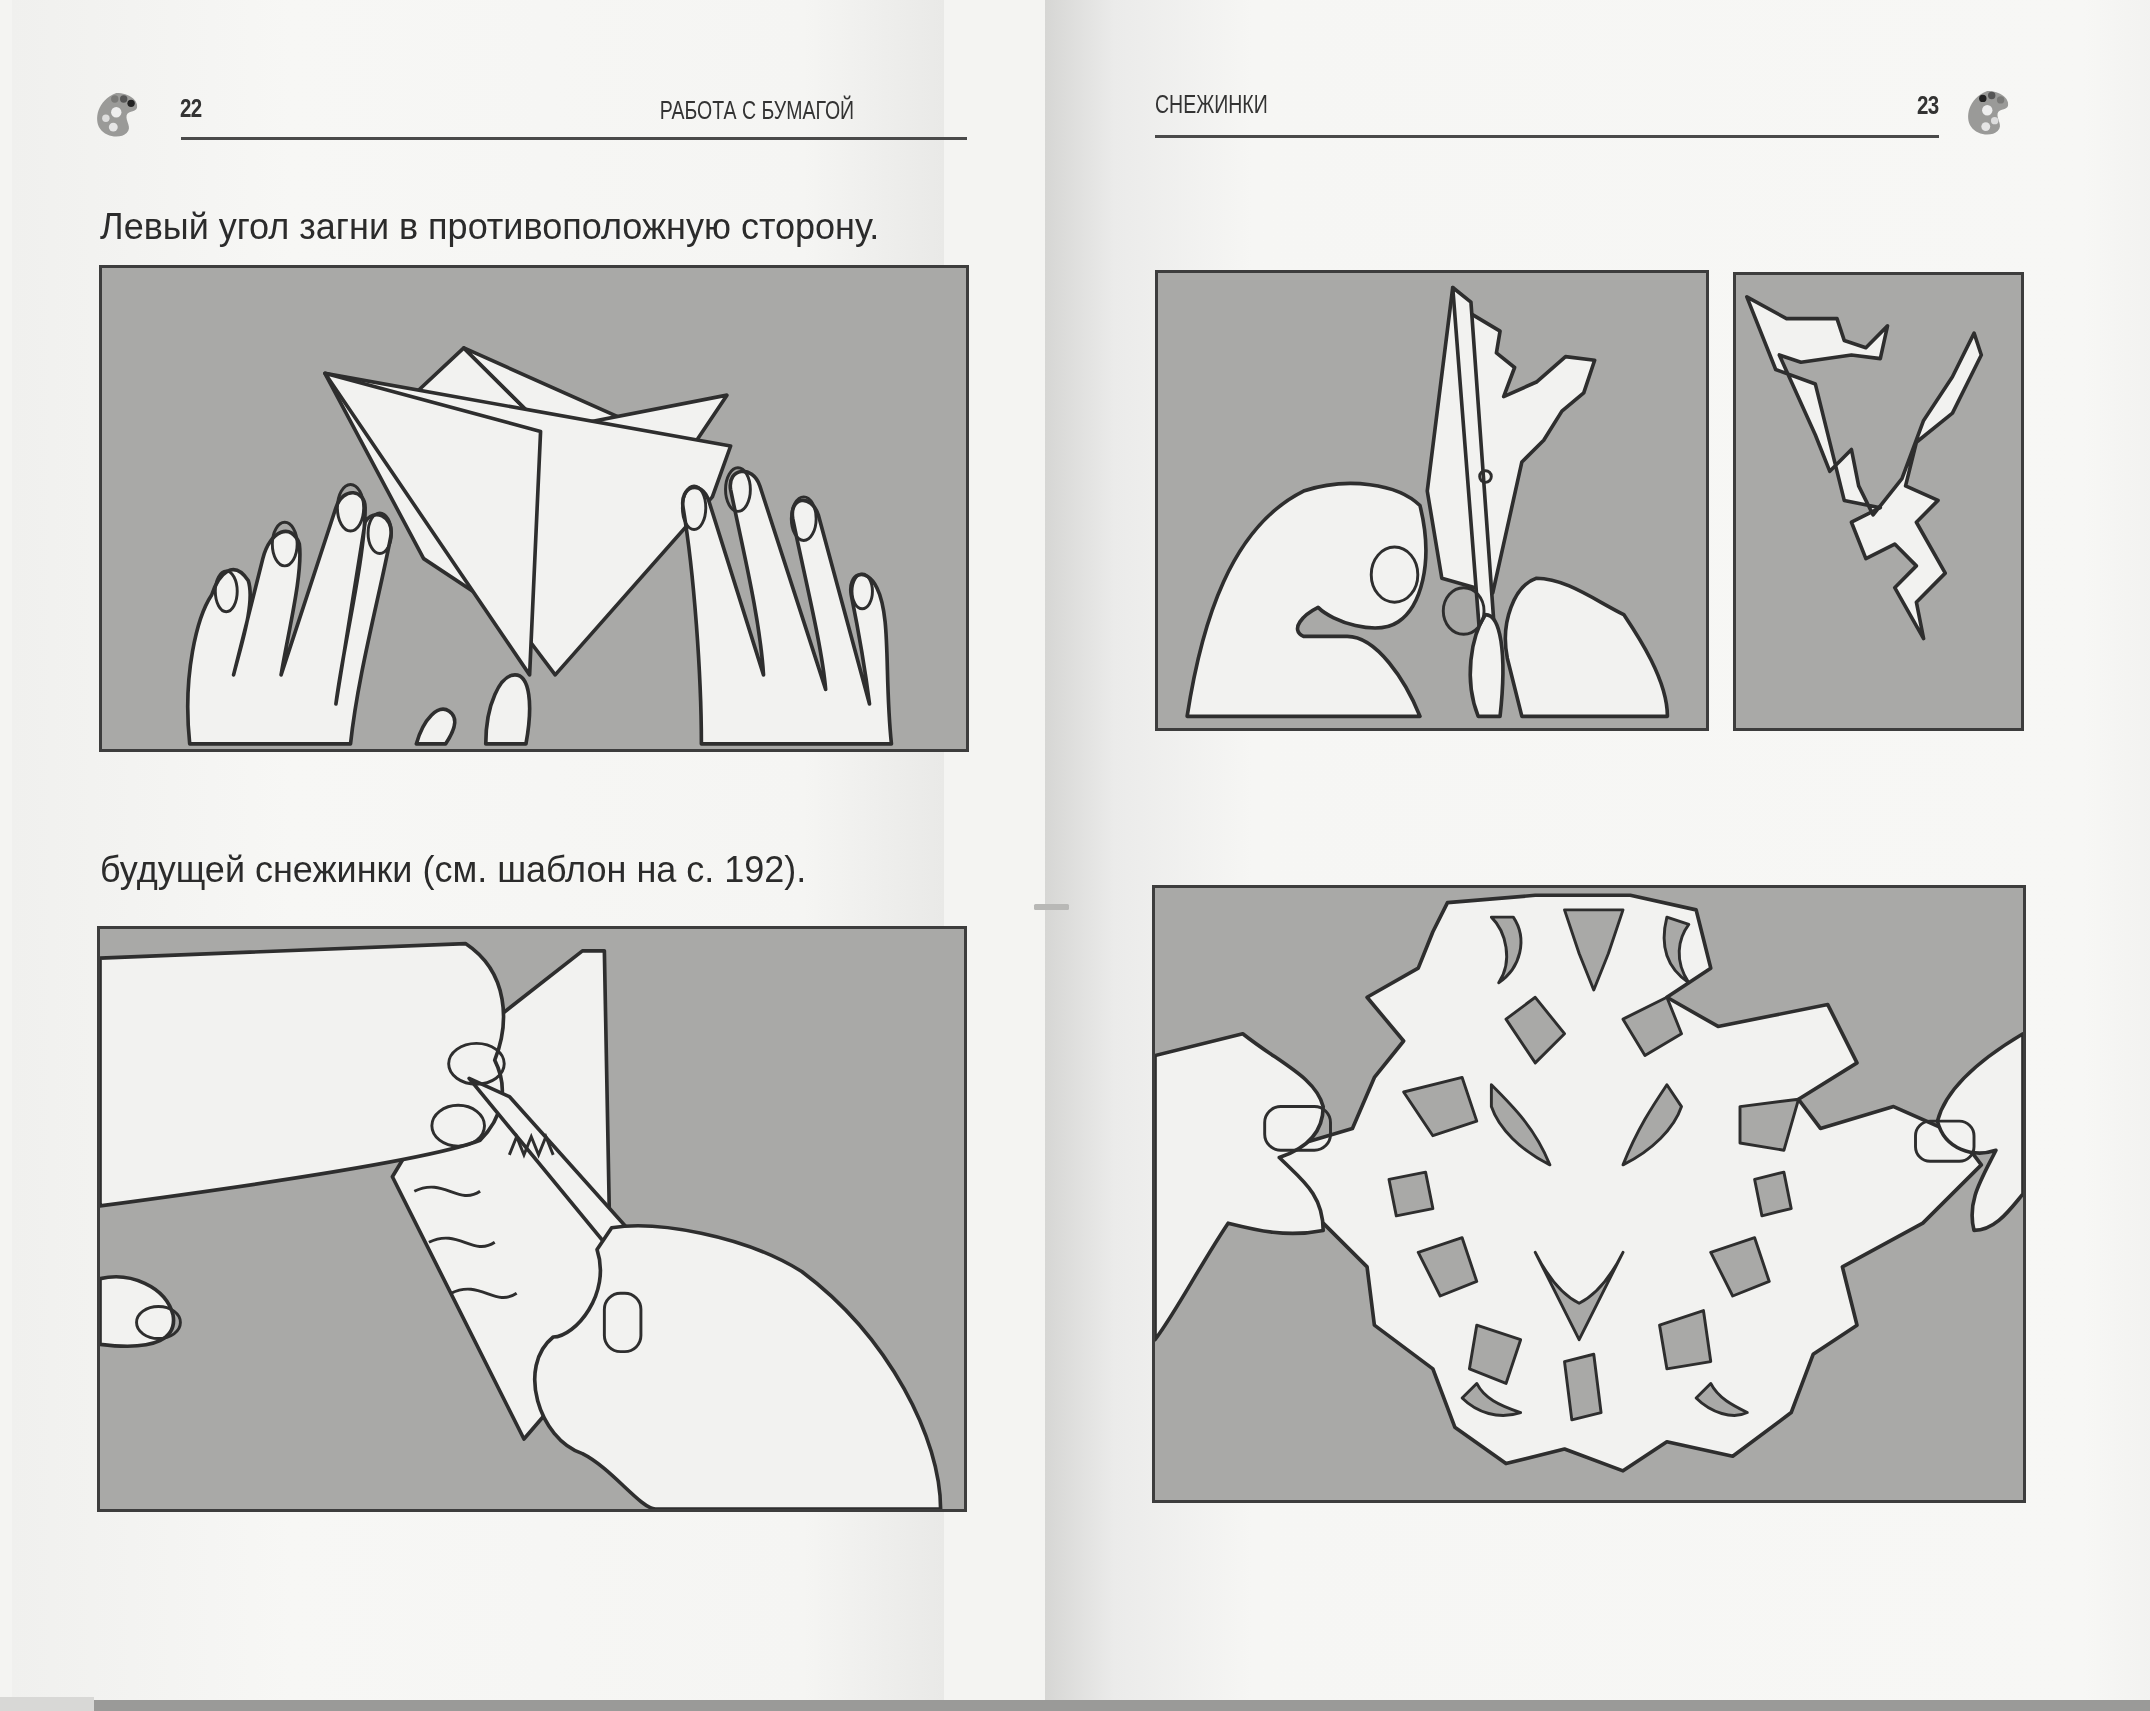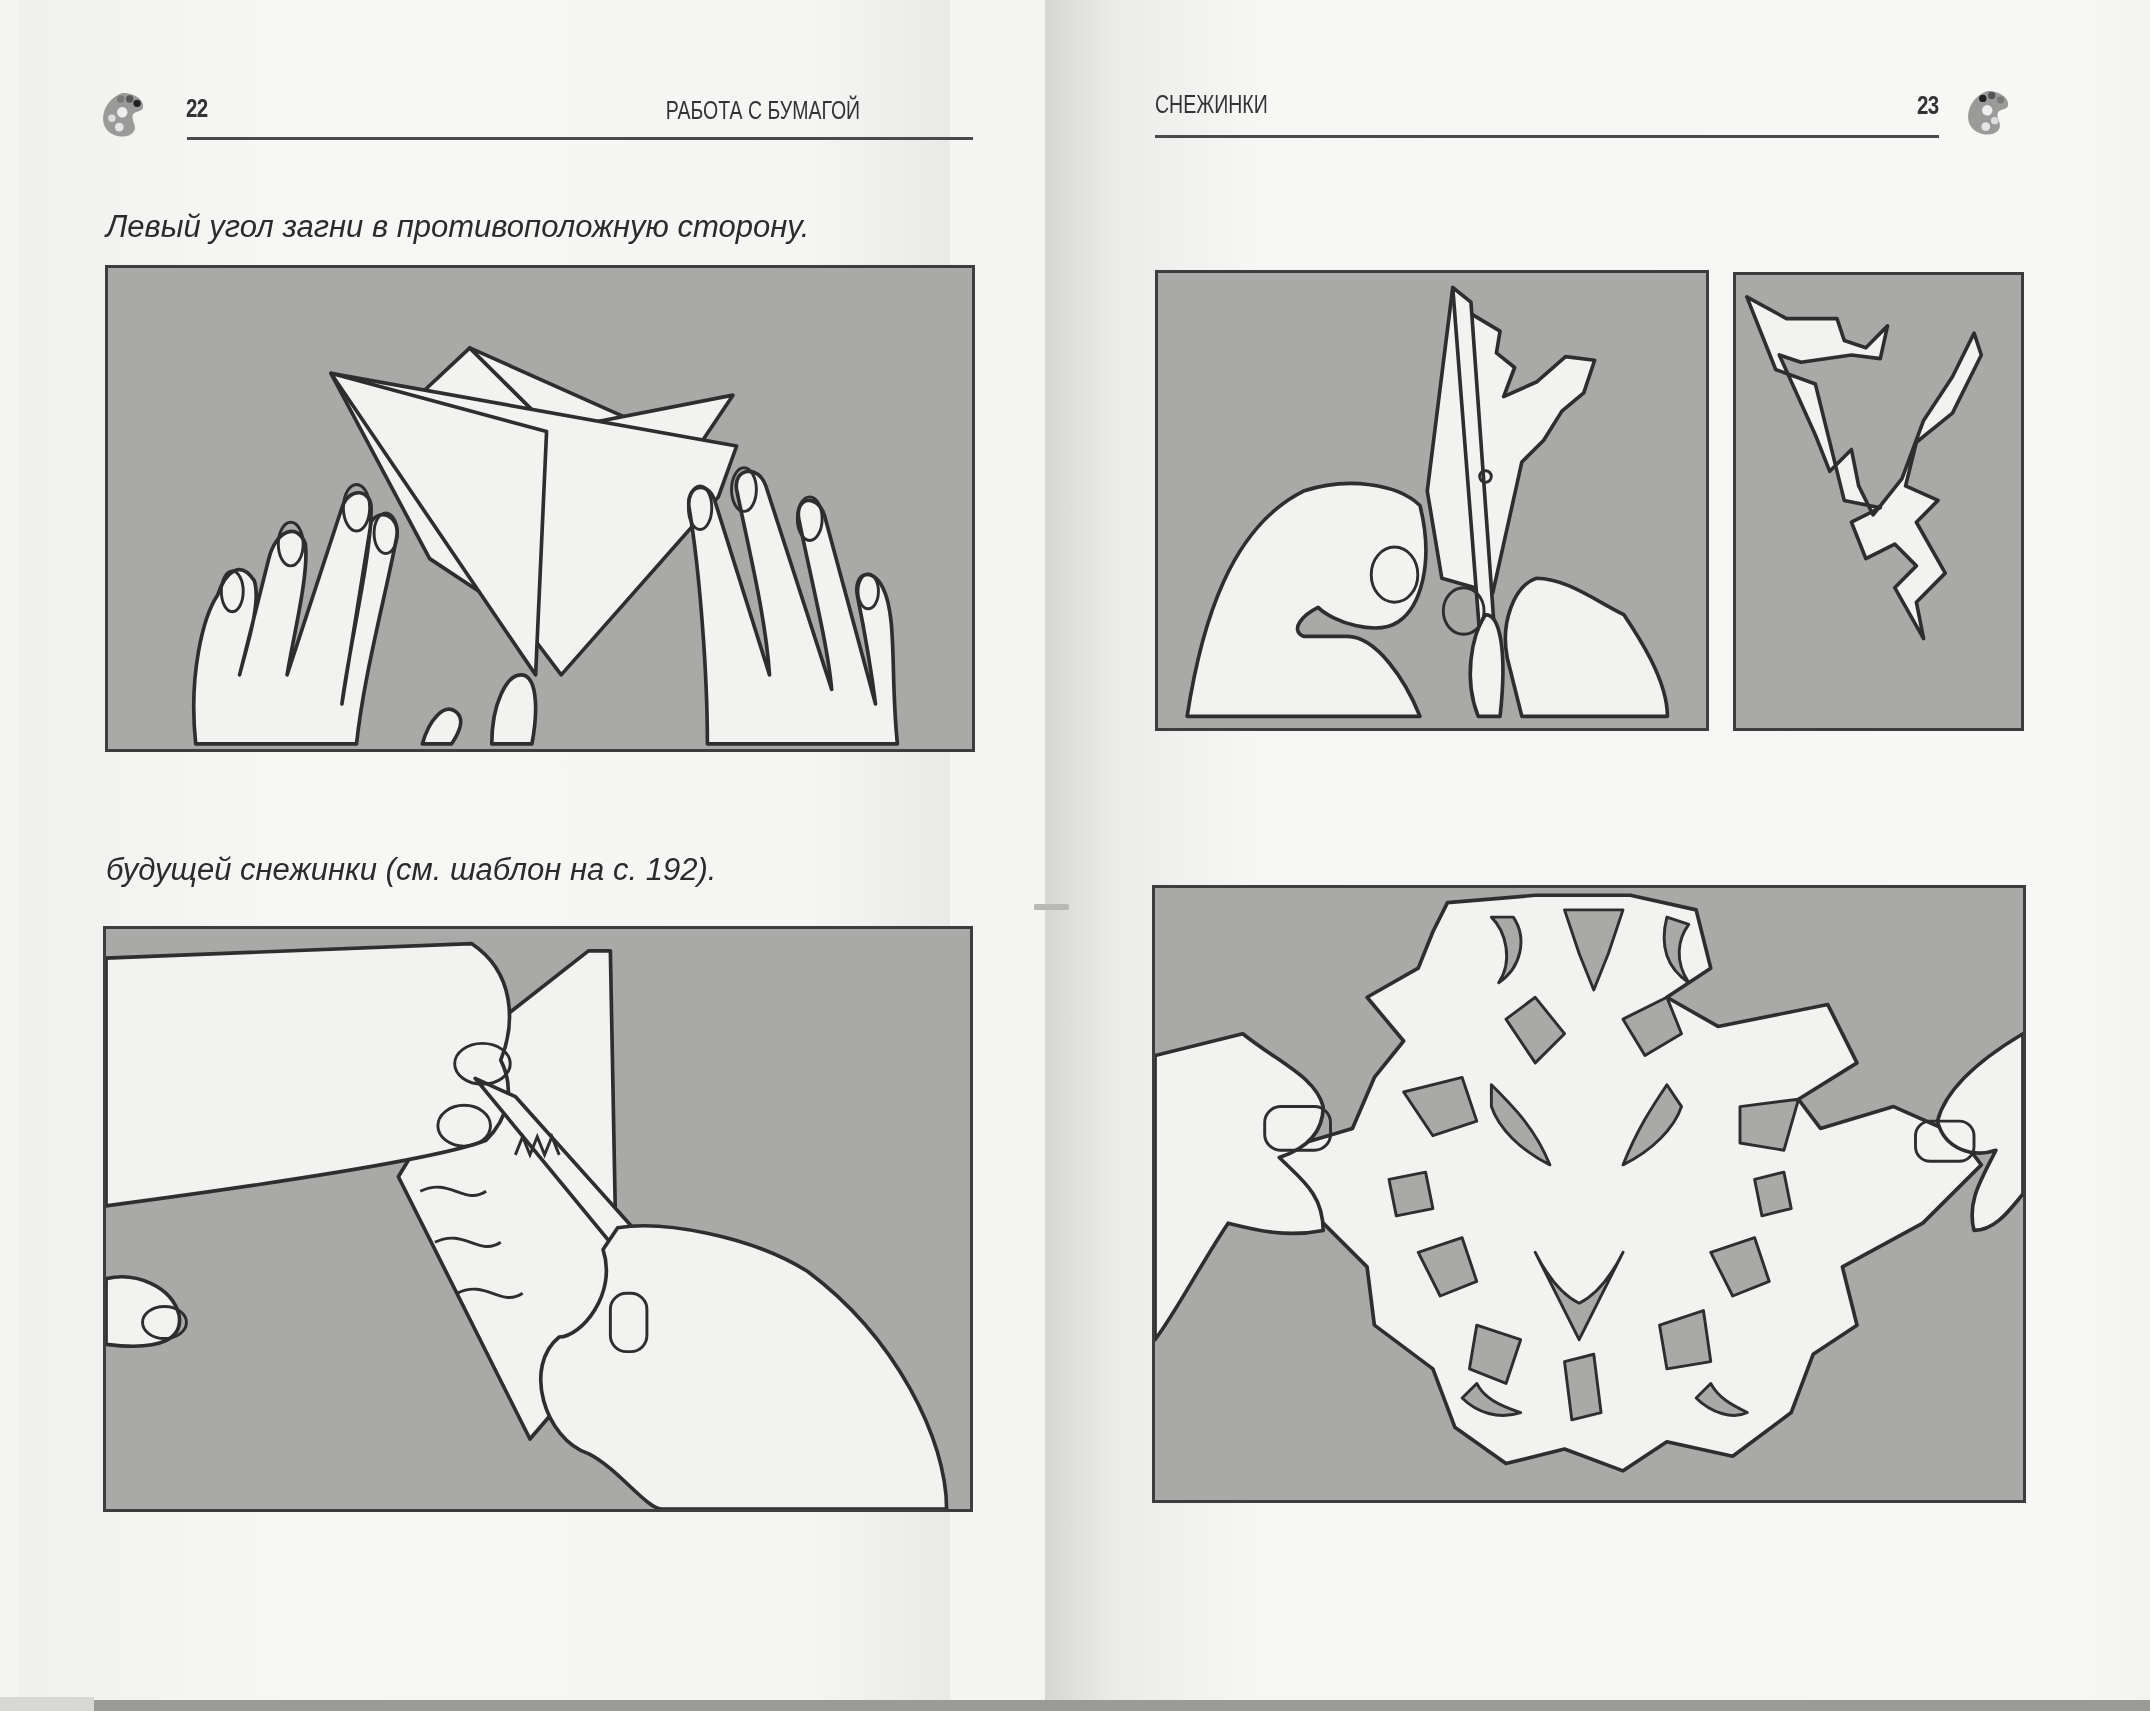--- a/index.html
+++ b/index.html
@@ -3,32 +3,32 @@
 <meta charset="utf-8">
 <style>
   html, body { margin:0; padding:0; }
   body {
     width:2151px; height:1711px; position:relative; overflow:hidden;
     background:#f4f4f2;
     font-family:"Liberation Sans", sans-serif;
     color:#2a2a2a;
   }
   .page { position:absolute; top:0; height:1711px; }
-  .page-left { left:18px; width:932px; background:linear-gradient(90deg,#f0f0ee 0%,#f7f7f5 30%,#f5f5f3 85%,#e9e9e7 100%); }
+  .page-left { left:12px; width:932px; background:linear-gradient(90deg,#f0f0ee 0%,#f7f7f5 30%,#f5f5f3 85%,#e9e9e7 100%); }
   .page-right { left:1045px; width:1106px; background:linear-gradient(90deg,#d6d6d4 0%,#ebebea 6%,#f6f6f4 18%,#f7f7f5 90%,#efefed 100%);padding-left:48px; }
   .spine-mark { position:absolute; left:1034px; top:904px; width:35px; height:5.9px; background:#b8b8b6; border-radius:1.5px; }
   .bottom-strip { position:absolute; left:0; top:1700px; width:2151px; height:11px; background:#9a9a98; }
   .bottom-strip-left { position:absolute; left:0; top:1697px; width:94px; height:14.7px; background:#d8d8d6; }
 
   .palette { position:absolute; width:46px; height:49px; }
   .page-num { position:absolute; font-weight:bold; font-size:25px; color:#333; transform:scaleX(0.82); transform-origin:left top; letter-spacing:-0.7px; }
   .running-head { position:absolute; font-size:25px; color:#333; transform:scaleX(0.78); letter-spacing:0px; white-space:nowrap; }
   .rule { position:absolute; height:2.9px; background:#4a4a4a; }
 
-  .instruction { position:absolute; font-size:31px; line-height:43px; color:#2b2b2b; white-space:nowrap;font-style:italic; }
+  .instruction { position:absolute; font-size:36px; line-height:43px; color:#2b2b2b; white-space:nowrap; }
 
   .panel { position:absolute; background:#a9a9a7; border:3.7px solid #3d3d3d; box-sizing:border-box; overflow:hidden; }
   .panel svg { position:absolute; left:0; top:0; width:100%; height:100%; }
 </style>
 </head>
 <body>
 
 <div class="page page-left">
 
   <svg class="palette" style="left:82px;top:90px;" viewBox="0 0 62 66">

